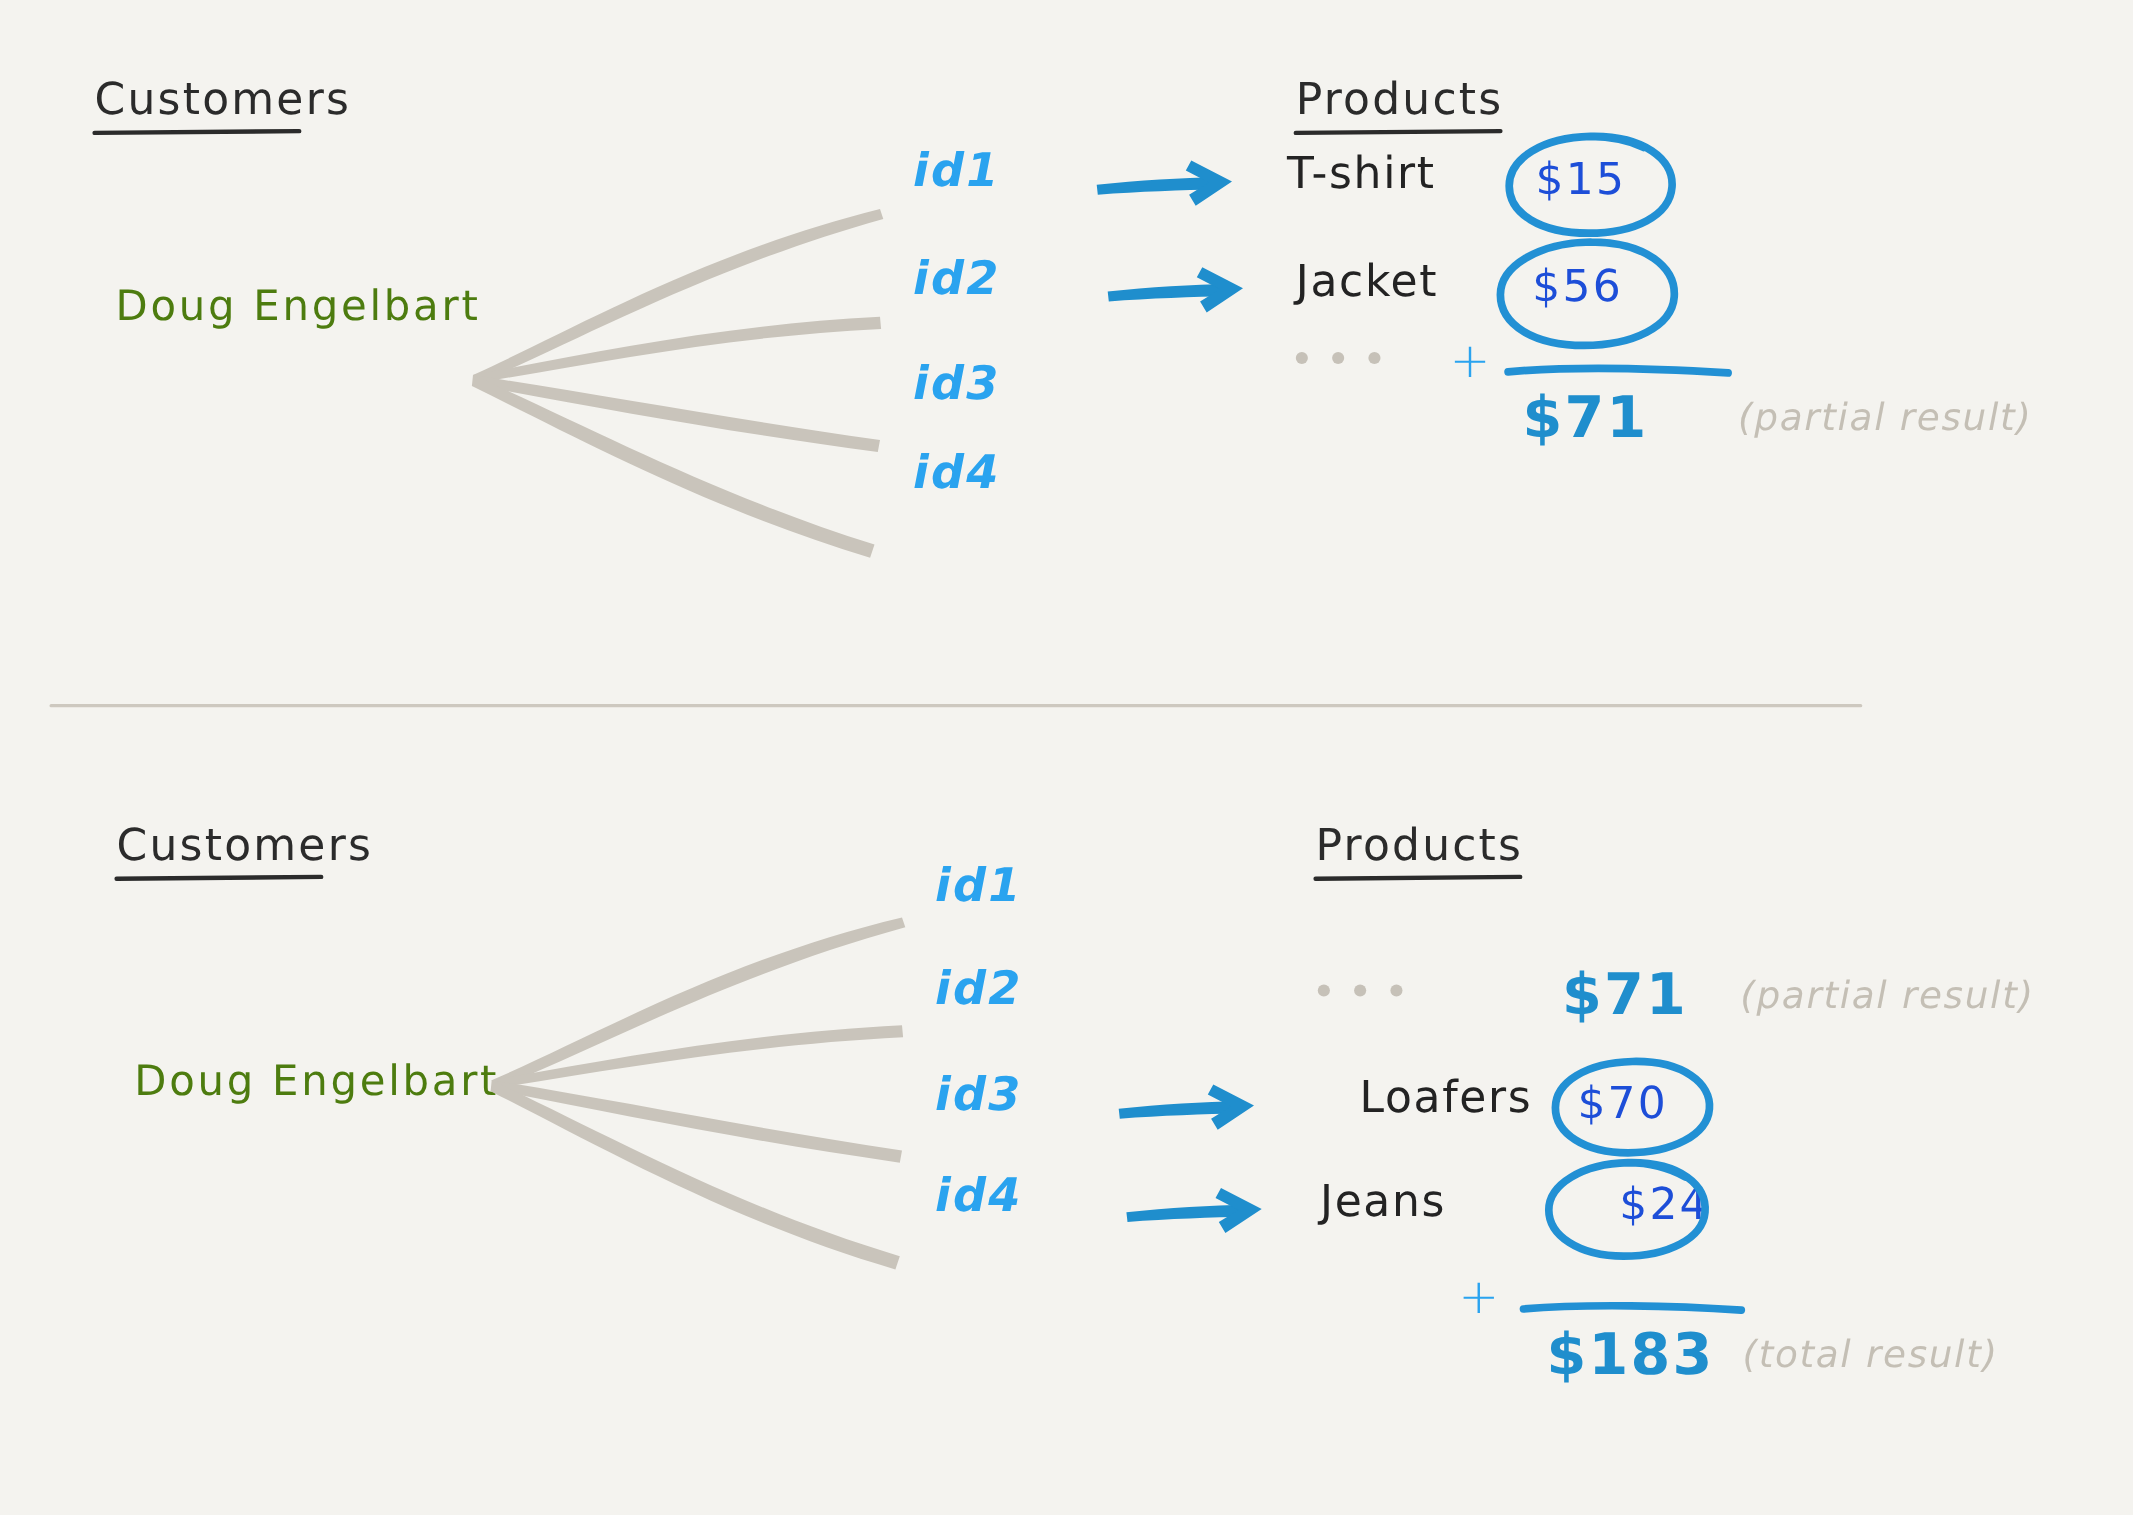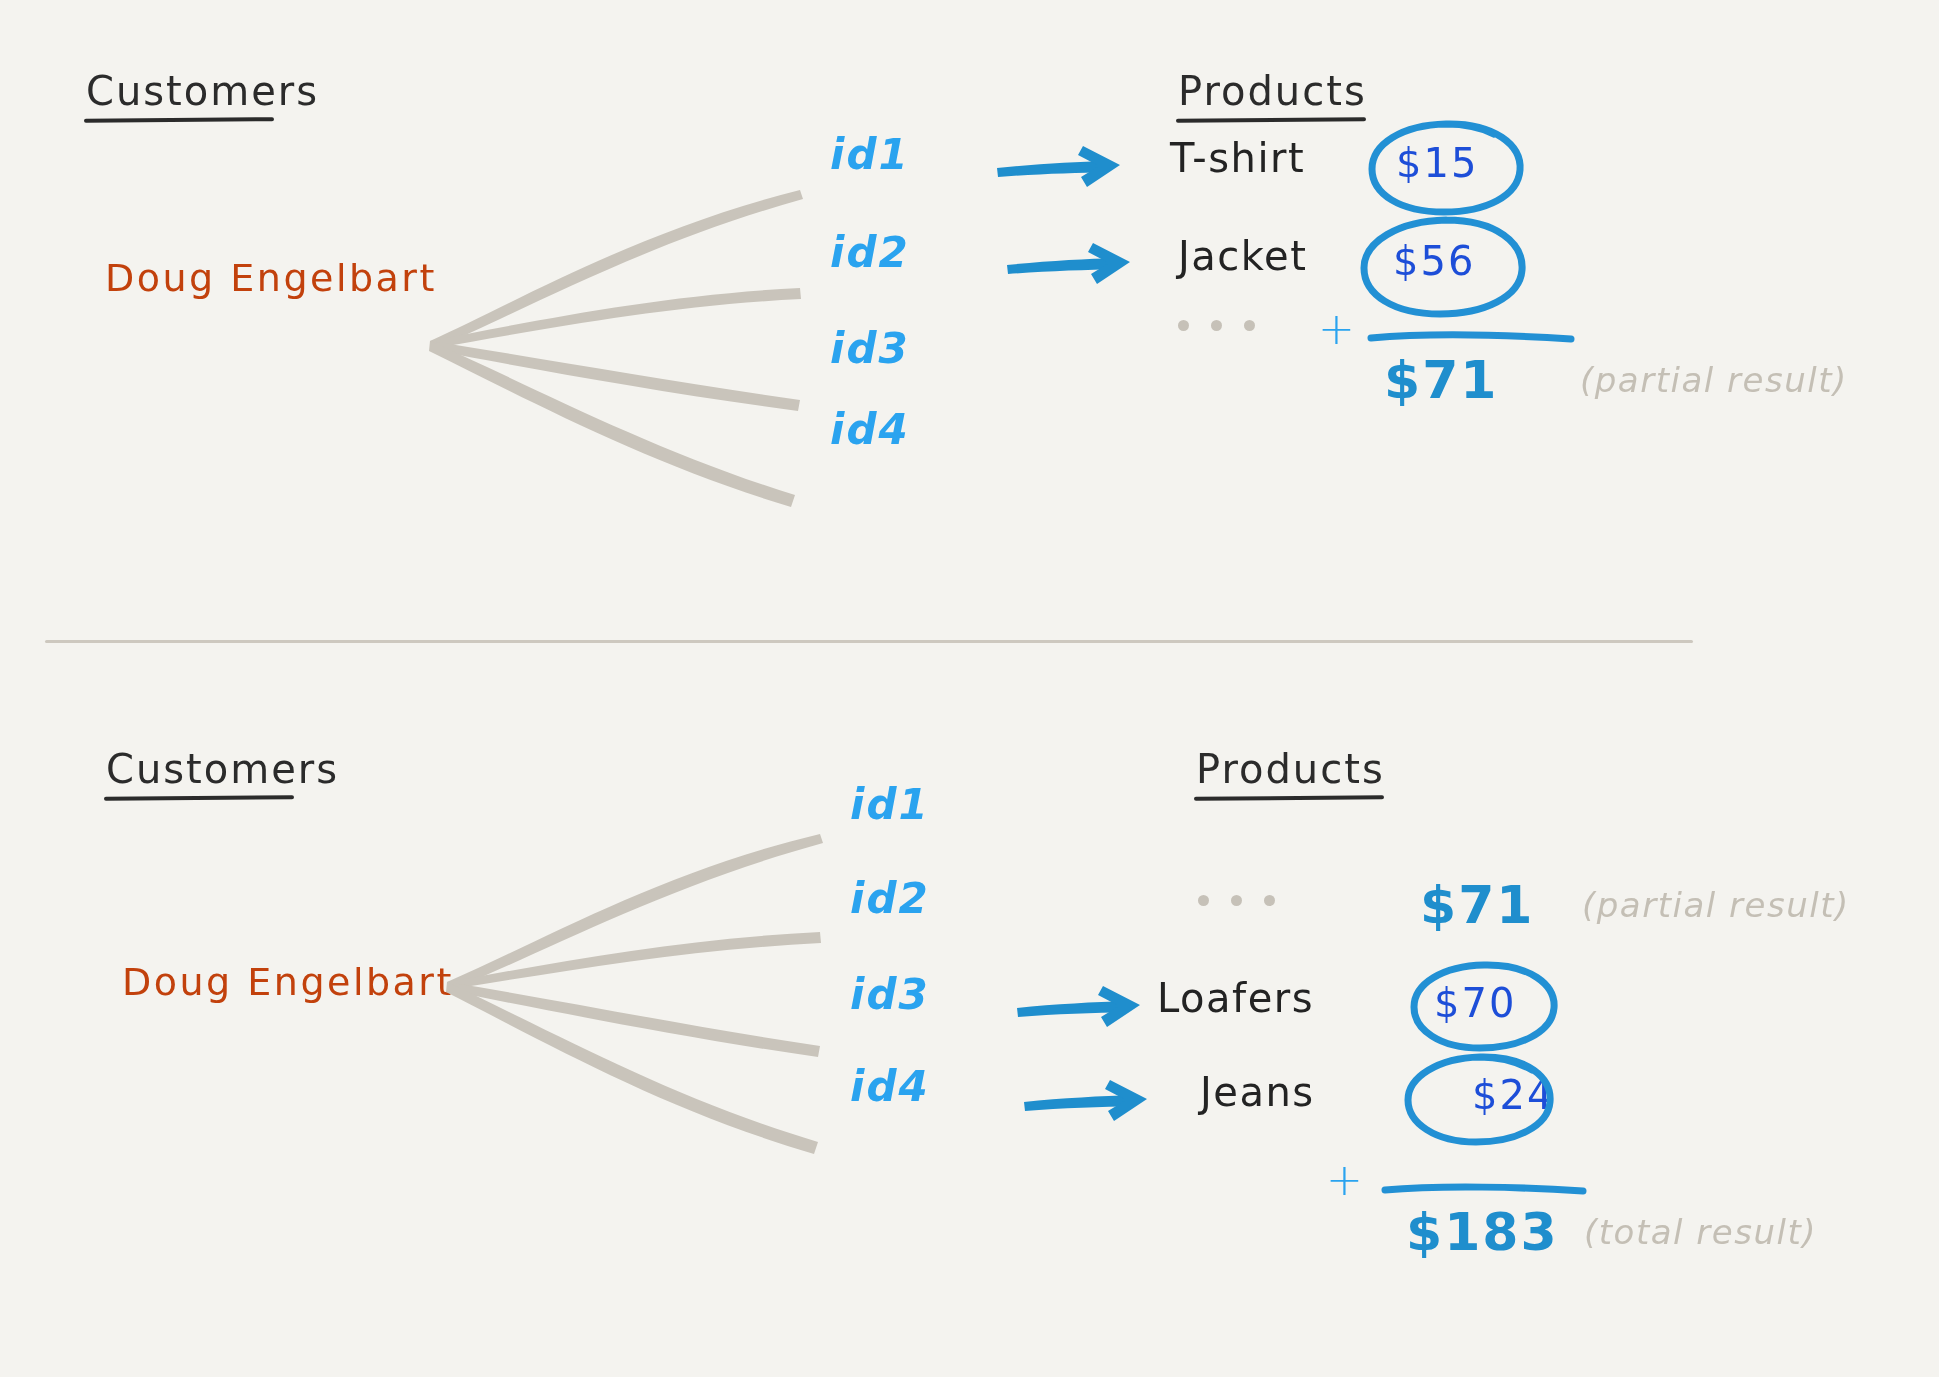--- a/index.html
+++ b/index.html
@@ -51,21 +51,21 @@
     letter-spacing: 2px;
   }
   .heading-underline {
     position: absolute;
     height: 4px;
     background: #2b2b2b;
     border-radius: 3px;
     transform: rotate(-0.5deg);
   }
   .customer-name {
-    color: #c2410c;
+    color: #4d7c0f;
     font-size: 38px;
     letter-spacing: 2.5px;
   }
   .id-label {
     color: #2aa3ef;
     font-size: 42px;
     font-weight: 600;
     letter-spacing: 2px;
     font-style: italic;
   }
@@ -225,21 +225,21 @@
 
     <svg style="left:1015px; top:338px;" width="140" height="50">
       <path class="arrow-shape" d="M 2,28 C 40,24 80,22 112,21 L 113,32 C 80,33 40,34 3,37 Z"></path>
       <path class="arrow-shape" d="M 88,6 L 125,25 L 92,47 L 86,37 L 104,26 L 83,15 Z"></path>
     </svg>
     <svg style="left:1022px; top:432px;" width="140" height="50">
       <path class="arrow-shape" d="M 2,28 C 40,24 80,22 112,21 L 113,32 C 80,33 40,34 3,37 Z"></path>
       <path class="arrow-shape" d="M 88,6 L 125,25 L 92,47 L 86,37 L 104,26 L 83,15 Z"></path>
     </svg>
 
-    <div class="hw product-name" style="left:1157px; top:333px;">Loafers</div>
+    <div class="hw product-name" style="left:1236px; top:333px;">Loafers</div>
     <div class="hw product-name" style="left:1200px; top:427px;">Jeans</div>
 
     <div class="hw price" style="left:1434px; top:338px;">$70</div>
     <svg style="left:1408px; top:318px;" width="152" height="92">
       <path class="ellipse-stroke" d="M 76,5 C 122,4 148,25 146,48 C 144,72 112,88 72,88 C 32,88 6,70 6,47 C 6,24 34,6 76,5"></path>
     </svg>
 
     <div class="hw price" style="left:1432px; top:430px;margin-left:40px;">$24</div>
     <svg style="left:1402px; top:410px;" width="156" height="94">
       <path class="ellipse-stroke" d="M 78,5 C 126,4 150,26 148,50 C 146,74 114,90 74,90 C 33,90 6,71 6,48 C 6,25 36,6 78,5 C 98,5 116,10 130,18"></path>

